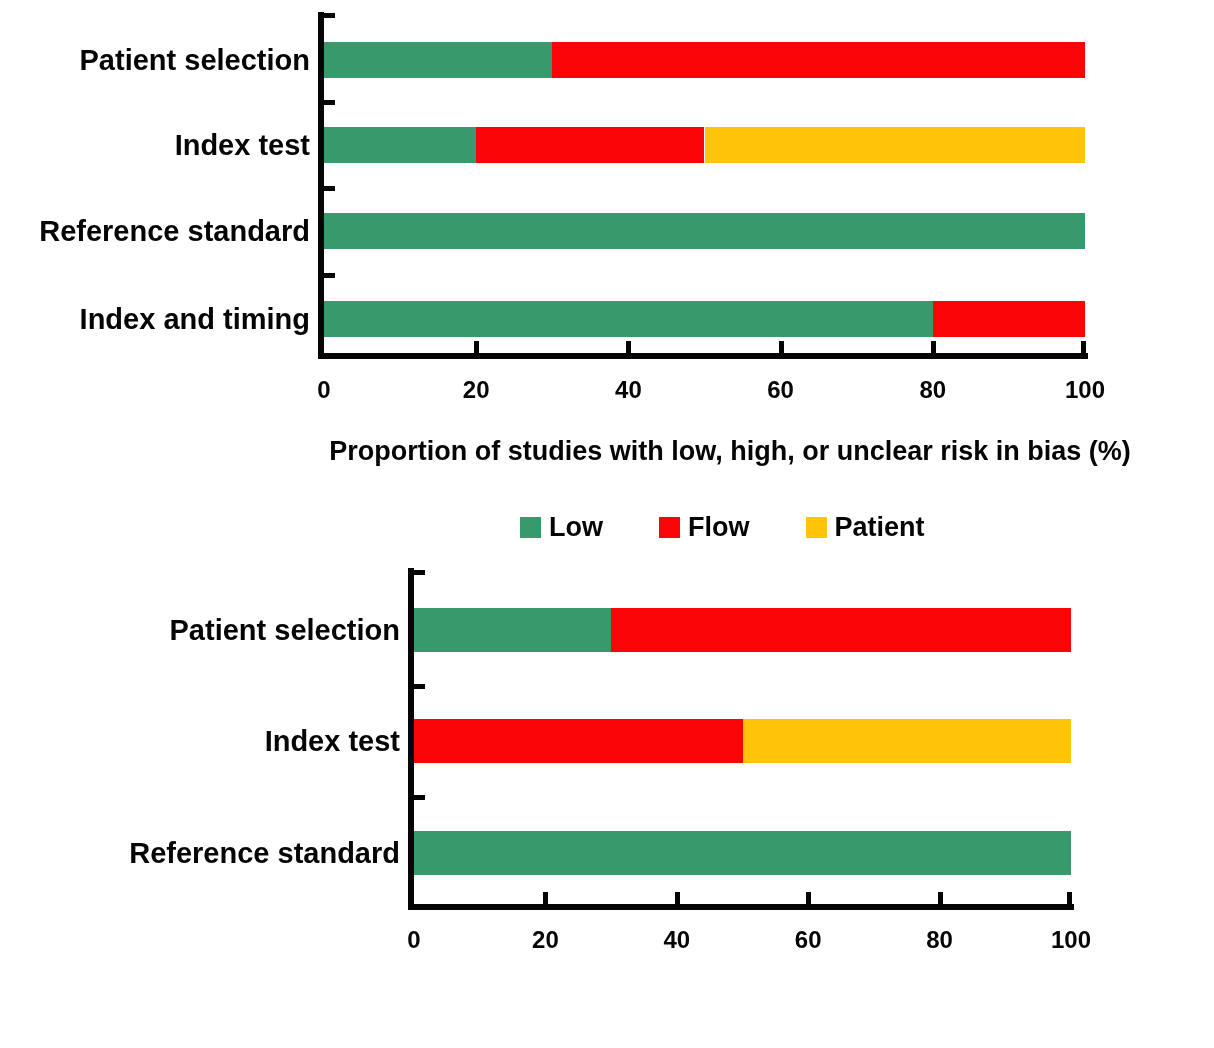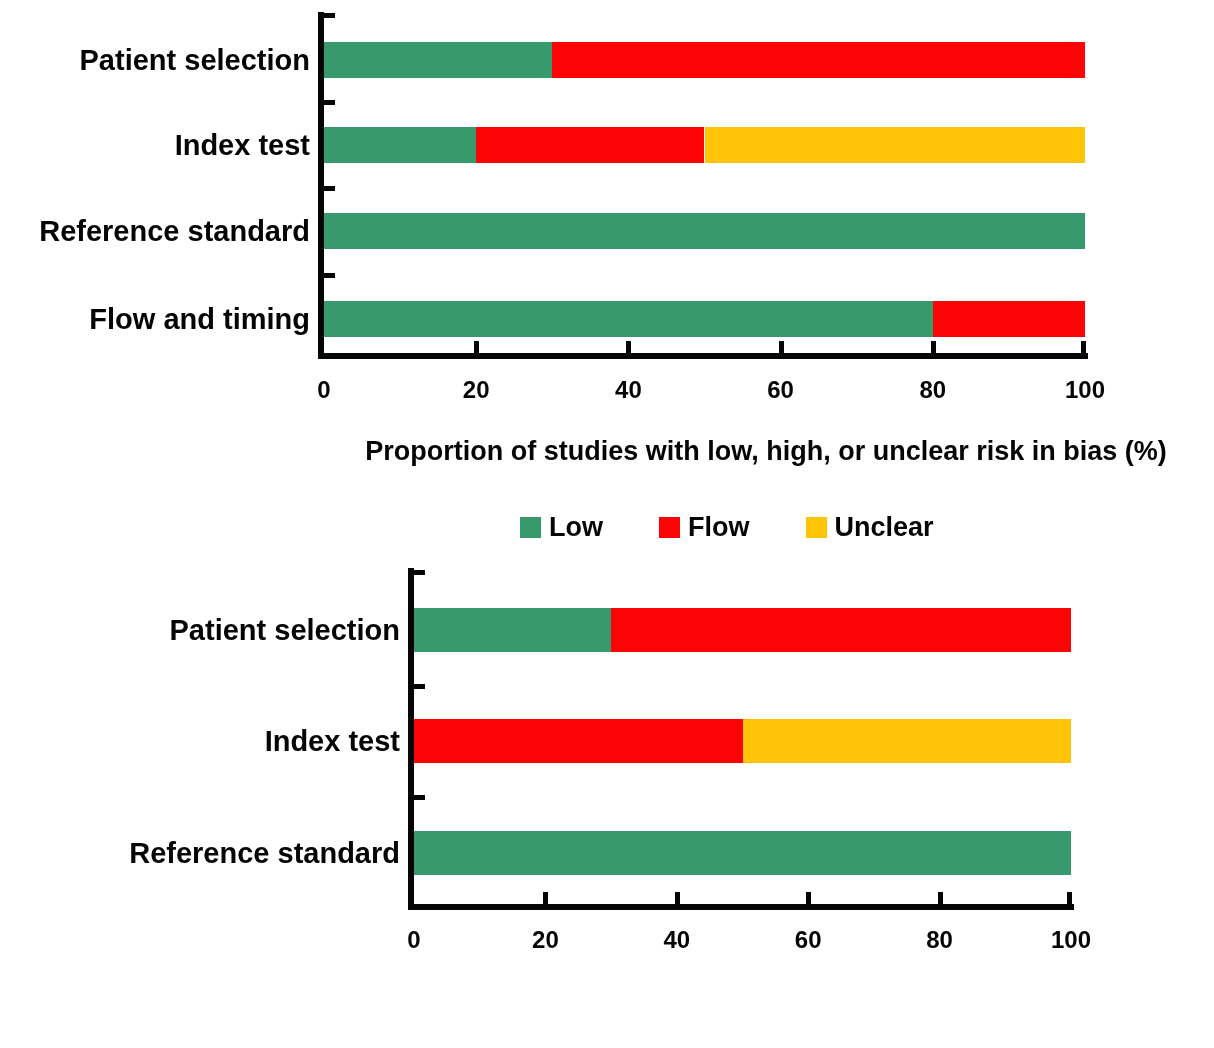--- a/index.html
+++ b/index.html
@@ -55,38 +55,38 @@
       <div style="left: 1085px; top: 376px; transform: translateX(-50%); color: rgb(5, 5, 5); white-space: nowrap; font: bold 24px &quot;Liberation Sans&quot;, sans-serif;">100</div>
       <div style="right: 904px; top: 60px; transform: translateY(-50%); color: rgb(5, 5, 5); white-space: nowrap; font: bold 29px &quot;Liberation Sans&quot;, sans-serif;">Patient selection</div>
       <div style="left: 324px; top: 42px; width: 228.3px; height: 36px; background: rgb(56, 154, 108);"></div>
       <div style="left: 552.3px; top: 42px; width: 532.7px; height: 36px; background: rgb(251, 4, 6);"></div>
       <div style="right: 904px; top: 145px; transform: translateY(-50%); color: rgb(5, 5, 5); white-space: nowrap; font: bold 29px &quot;Liberation Sans&quot;, sans-serif;">Index test</div>
       <div style="left: 324px; top: 127px; width: 152.2px; height: 36px; background: rgb(56, 154, 108);"></div>
       <div style="left: 476.2px; top: 127px; width: 228.3px; height: 36px; background: rgb(251, 4, 6);"></div>
       <div style="left: 704.5px; top: 127px; width: 380.5px; height: 36px; background: rgb(255, 196, 8);"></div>
       <div style="right: 904px; top: 231px; transform: translateY(-50%); color: rgb(5, 5, 5); white-space: nowrap; font: bold 29px &quot;Liberation Sans&quot;, sans-serif;">Reference standard</div>
       <div style="left: 324px; top: 213px; width: 761px; height: 36px; background: rgb(56, 154, 108);"></div>
-      <div style="right: 904px; top: 319px; transform: translateY(-50%); color: rgb(5, 5, 5); white-space: nowrap; font: bold 29px &quot;Liberation Sans&quot;, sans-serif;">Flow and timing</div>
+      <div style="right: 904px; top: 319px; transform: translateY(-50%); color: rgb(5, 5, 5); white-space: nowrap; font: bold 29px &quot;Liberation Sans&quot;, sans-serif;">Index and timing</div>
       <div style="left: 324px; top: 301px; width: 608.8px; height: 36px; background: rgb(56, 154, 108);"></div>
       <div style="left: 932.8px; top: 301px; width: 152.2px; height: 36px; background: rgb(251, 4, 6);"></div>
     </div>
-  <div class="axis-title" style="left:766px; top:436px; font-size:27px;">Proportion of studies with low, high, or unclear risk in bias (%)</div>
+  <div class="axis-title" style="left:730px; top:436px; font-size:27px;">Proportion of studies with low, high, or unclear risk in bias (%)</div>
 
   <div class="legend" style="left:520px; top:512px;">
     <div class="legend-item">
       <span class="swatch" style="background: rgb(56, 154, 108);"></span>
       <span class="legend-label">Low</span>
     </div>
     <div class="legend-item">
       <span class="swatch" style="background: rgb(251, 4, 6);"></span>
       <span class="legend-label">Flow</span>
     </div>
     <div class="legend-item">
       <span class="swatch" style="background: rgb(255, 196, 8);"></span>
-      <span class="legend-label">Unclear</span>
+      <span class="legend-label">Patient</span>
     </div>
   </div>
 
   <div id="chart-1" class="chart">
       <div style="left: 408px; top: 568px; width: 6px; height: 342px; background: rgb(5, 5, 5);"></div>
       <div style="left: 408px; top: 904px; width: 666px; height: 6px; background: rgb(5, 5, 5);"></div>
       <div style="left: 414px; top: 570px; width: 11px; height: 5px; background: rgb(5, 5, 5);"></div>
       <div style="left: 414px; top: 684px; width: 11px; height: 5px; background: rgb(5, 5, 5);"></div>
       <div style="left: 414px; top: 795px; width: 11px; height: 5px; background: rgb(5, 5, 5);"></div>
       <div style="left: 414px; top: 926px; transform: translateX(-50%); color: rgb(5, 5, 5); white-space: nowrap; font: bold 24px &quot;Liberation Sans&quot;, sans-serif;">0</div>

